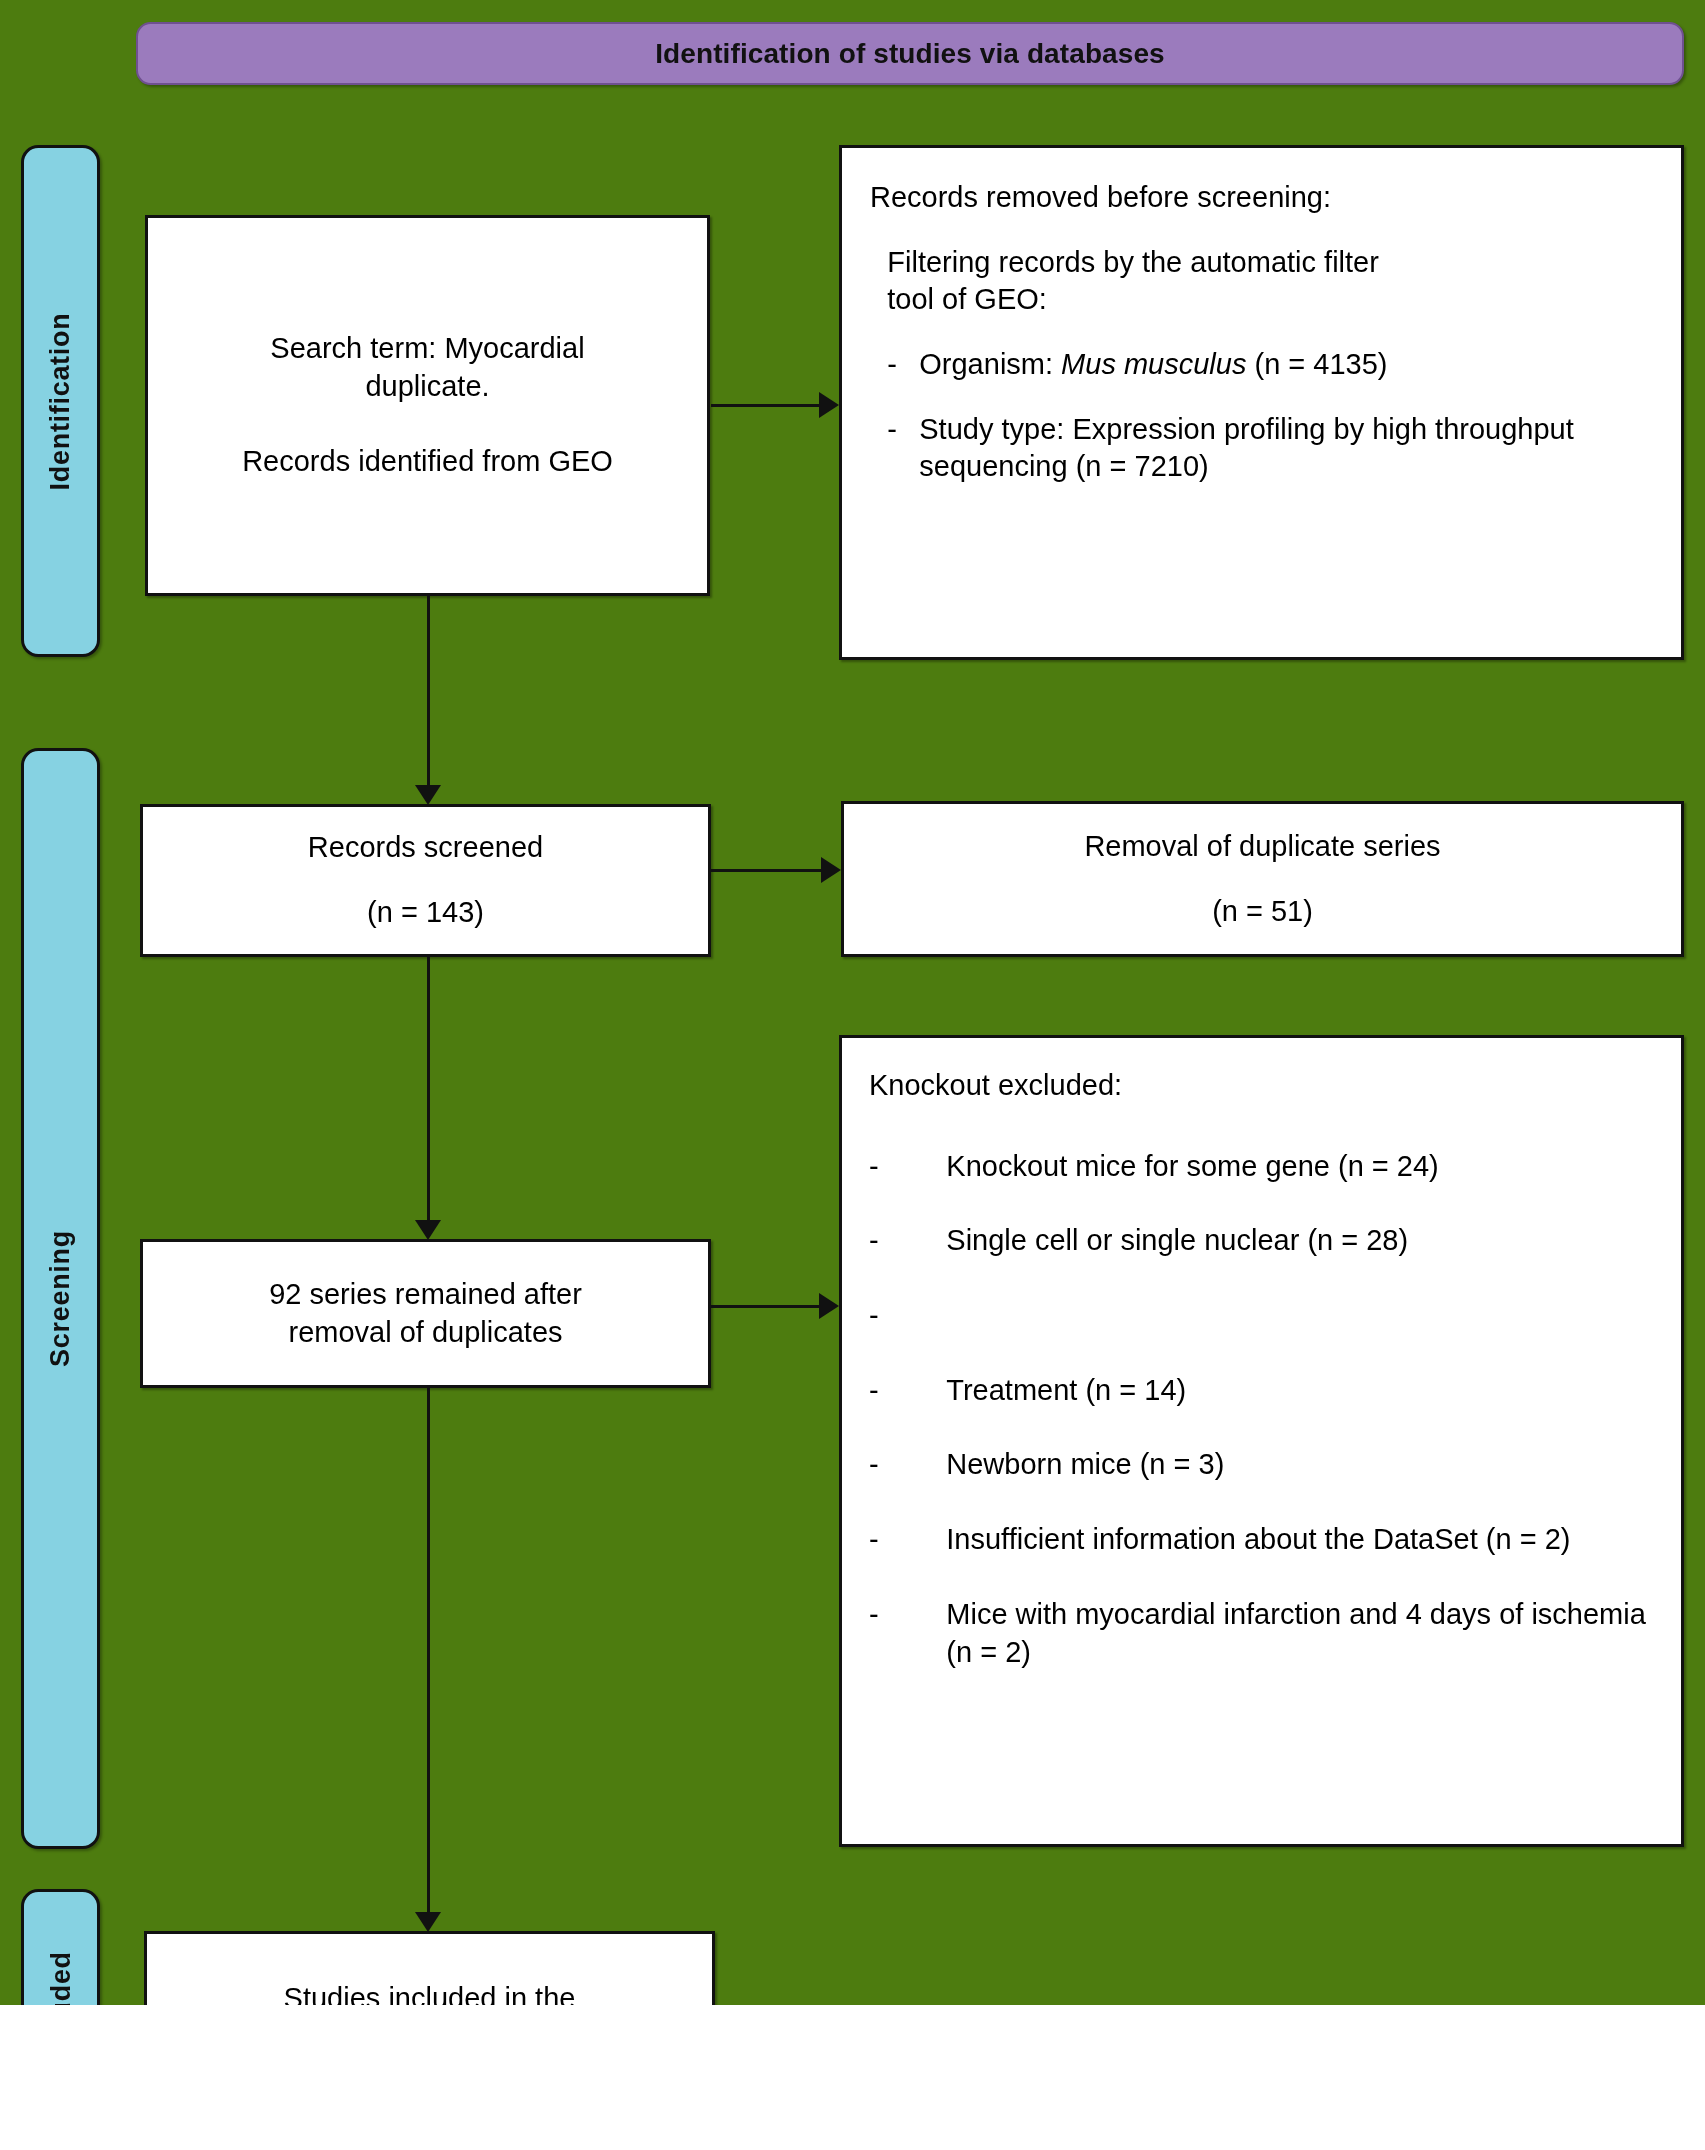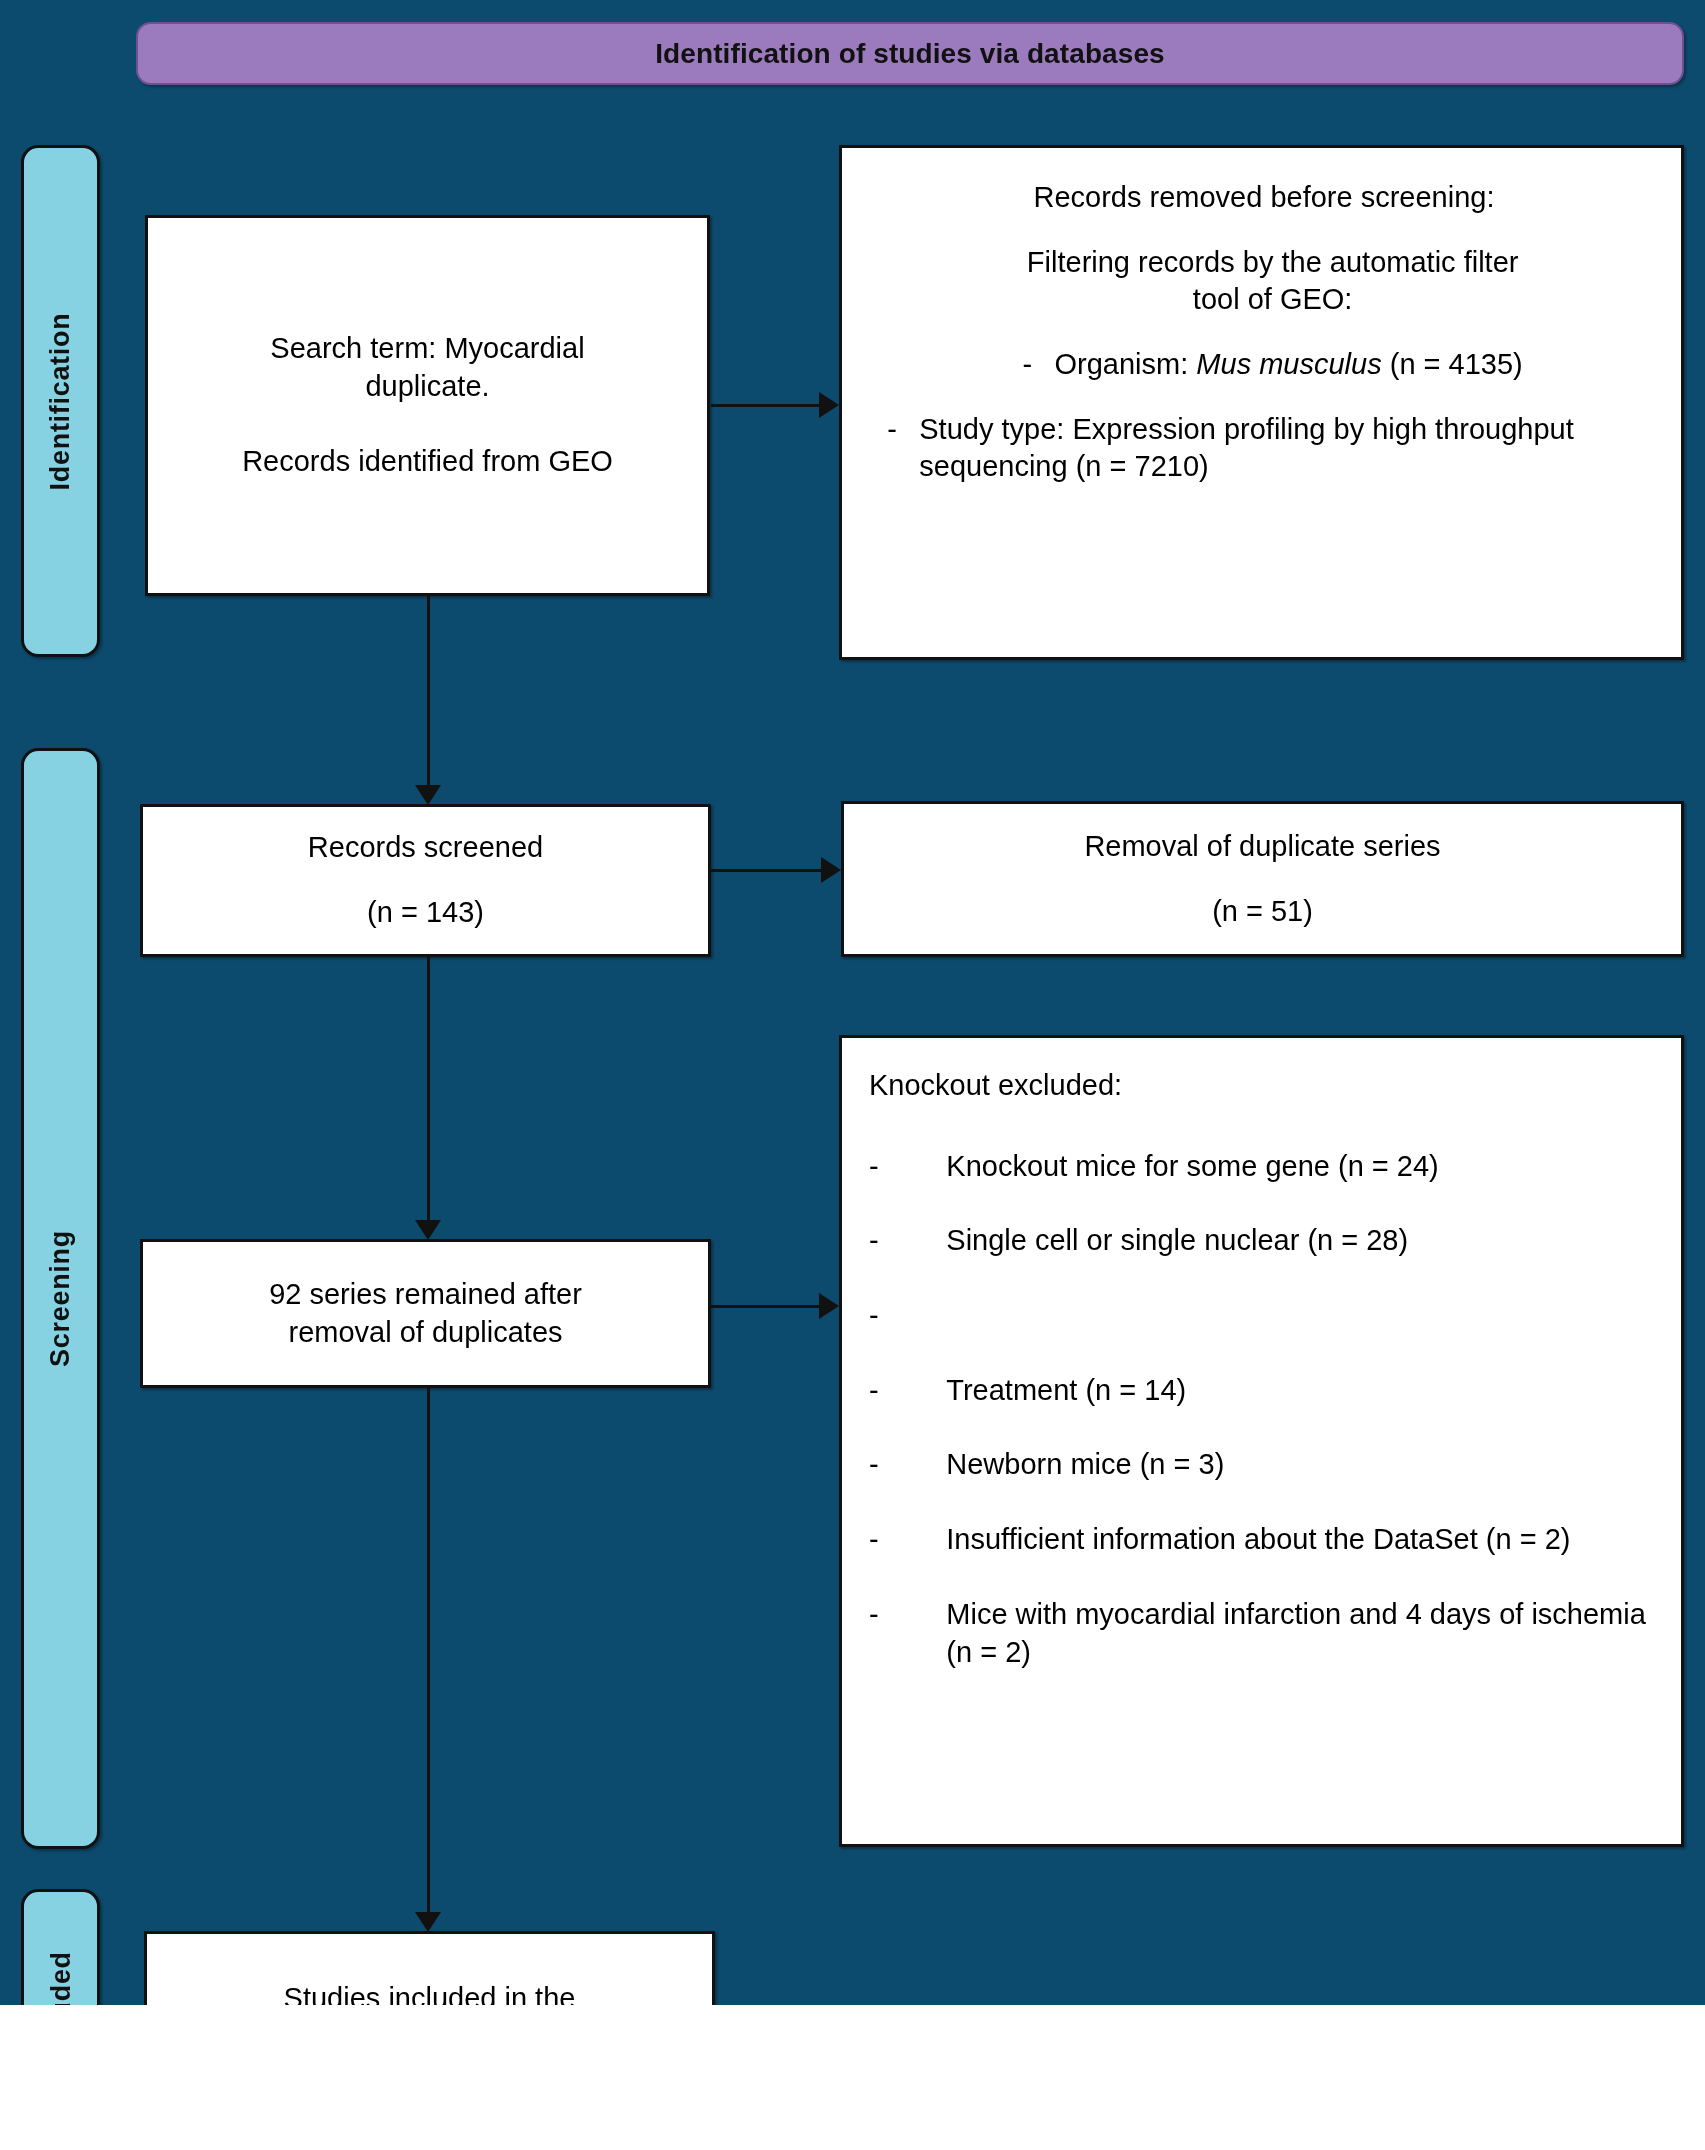--- a/index.html
+++ b/index.html
@@ -9,21 +9,21 @@
     background: #ffffff;
   }
   body {
     font-family: "Liberation Sans", sans-serif;
     color: #000000;
   }
   #canvas {
     position: relative;
     width: 1705px;
     height: 2005px;
-    background: #0c4a6e;
+    background: #4d7c0f;
     overflow: hidden;
   }
 
   
   .banner {
     position: absolute;
     left: 136px;
     top: 22px;
     width: 1548px;
     height: 63px;
@@ -164,21 +164,21 @@
   <div class="box" style="left:145px; top:215px; width:565px; height:381px;">
     <div class="box-inner">
       <div class="center-block line">Search term: Myocardial</div>
       <div class="center-block line">duplicate.</div>
       <div class="gap-md"></div>
       <div class="center-block line">Records identified from GEO</div>
     </div>
   </div>
 
   <div class="box" style="left:839px; top:145px; width:845px; height:515px;">
-    <div class="box-inner left-al" style="padding:31px 23px 16px 28px;align-items:center;">
+    <div class="box-inner left-al" style="padding:31px 23px 16px 28px;">
       <div class="line">Records removed before screening:</div>
       <div class="gap-sm"></div>
       <div class="line" style="padding-left:17.3px;">Filtering records by the automatic filter</div>
       <div class="line" style="padding-left:17.3px;">tool of GEO:</div>
       <div class="gap-sm"></div>
       <div class="bullet-row indent-1" style="padding-left:17.3px;">
         <span class="bullet-dash">-</span>
         <span class="bullet-text"><span>Organism: </span><span class="ital">Mus musculus</span><span> (n = 4135)</span></span>
       </div>
       <div class="gap-sm"></div>

